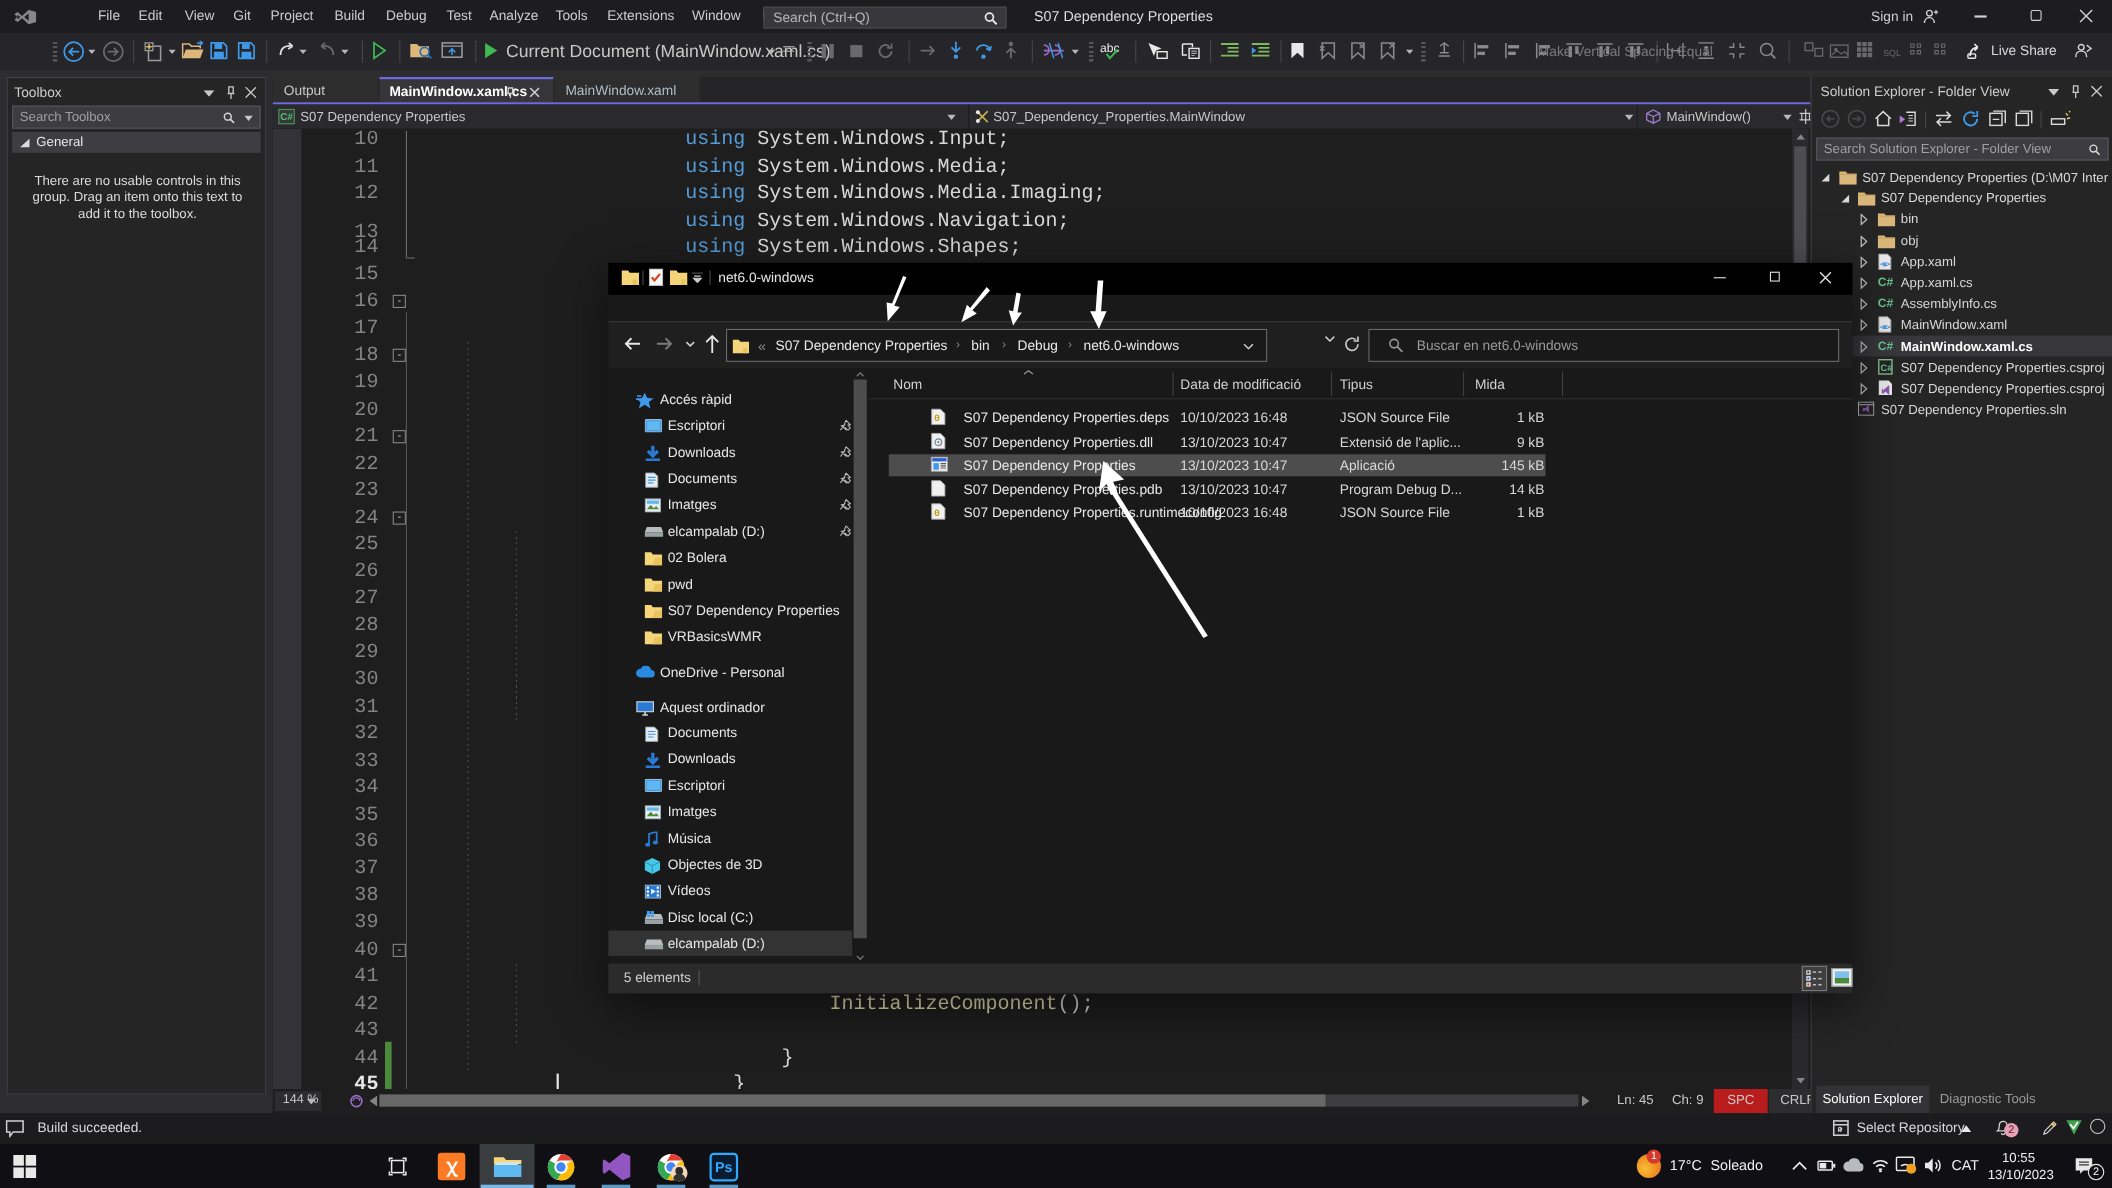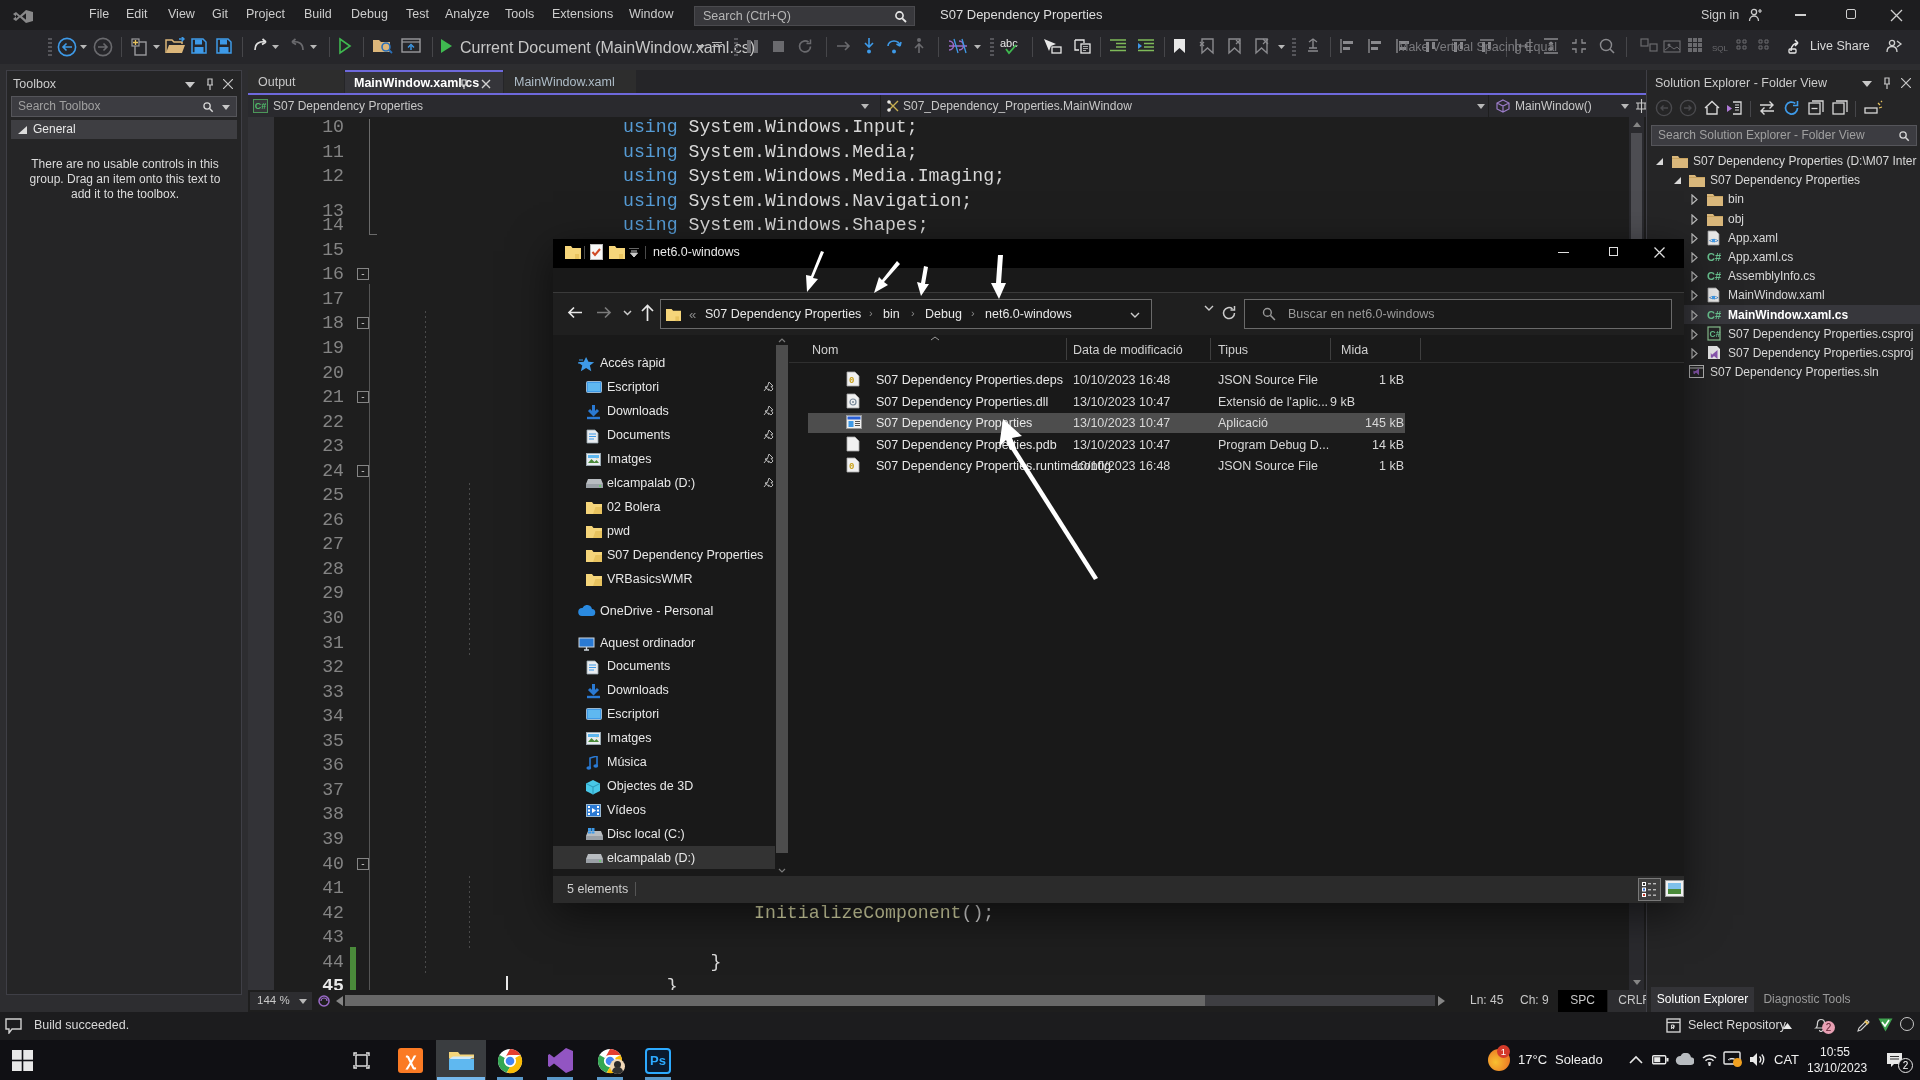--- a/index.html
+++ b/index.html
@@ -456,40 +456,40 @@
       <div style="position:absolute;left:121px;top:167.3px;width:1px;height:705.7px;background:#555;"></div>
       <div style="position:absolute;left:177px;top:194.4px;width:1px;height:662.9px;background-image:repeating-linear-gradient(#4a4a4a 0 2px, transparent 2px 5px);"></div>
       <div style="position:absolute;left:221px;top:366.2px;width:1px;height:171.9px;background-image:repeating-linear-gradient(#4a4a4a 0 2px, transparent 2px 5px);"></div>
       <div style="position:absolute;left:221px;top:759.1px;width:1px;height:73.6px;background-image:repeating-linear-gradient(#4a4a4a 0 2px, transparent 2px 5px);"></div>
       <div style="position:absolute;left:102px;top:830.0px;width:6px;height:62px;background:#4a8a3a;"></div>
       <div style="position:absolute;left:258.1px;top:859.2px;width:2px;height:20px;background:#e8e8e8;"></div>
         </div>
     </div>
 
     <div style="position:absolute;left:0;top:920px;width:1398px;height:22px;background:#1e1e1e;">
-      <div style="position:absolute;left:2px;top:2px;width:62px;height:18px;background:#2d2d30;color:#c8c8c8;font-size:11.5px;line-height:17px;padding-left:7px;">144 %
+      <div style="position:absolute;left:2px;top:2px;width:42px;height:18px;background:#2d2d30;color:#c8c8c8;font-size:11.5px;line-height:17px;padding-left:7px;">144 %
         <svg style="position:absolute;right:5px;top:7px;" width="8" height="5" viewBox="0 0 8 5">
             <path d="M0 0 h8 l-4 5 z" fill="#b8b8b8"></path>
           </svg>
       </div>
       <svg style="position:absolute;left:68px;top:3px;" width="16" height="16" viewBox="0 0 16 16">
           <circle cx="8" cy="8" r="5" fill="none" stroke="#9b6bc8" stroke-width="1.5"></circle>
           <path d="M5 8 a3 3 0 0 1 6 0" fill="none" stroke="#9b6bc8" stroke-width="1.2"></path>
         </svg>
       <svg style="position:absolute;left:88px;top:6px;" width="7" height="10" viewBox="0 0 7 10">
           <path d="M7 0 v10 L0 5 Z" fill="#858585"></path>
         </svg>
       <div style="position:absolute;left:97px;top:5px;width:1090px;height:11px;background:#3e3e42;"></div>
       <div style="position:absolute;left:97px;top:5px;width:860px;height:11px;background:#686868;"></div>
       <svg style="position:absolute;left:1190px;top:6px;" width="7" height="10" viewBox="0 0 7 10">
           <path d="M0 0 v10 L7 5 Z" fill="#858585"></path>
         </svg>
       <div style="position:absolute;left:1222px;top:3px;color:#c8c8c8;font-size:12px;">Ln: 45</div>
       <div style="position:absolute;left:1272px;top:3px;color:#c8c8c8;font-size:12px;">Ch: 9</div>
-      <div style="position:absolute;left:1310px;top:0;width:49px;height:22px;background:#000000;color:#c8c8c8;font-size:12px;text-align:center;line-height:21px;">SPC</div>
+      <div style="position:absolute;left:1310px;top:0;width:49px;height:22px;background:#b91c1c;color:#c8c8c8;font-size:12px;text-align:center;line-height:21px;">SPC</div>
       <div style="position:absolute;left:1360px;top:0;width:52px;height:22px;background:#2d2d30;color:#c8c8c8;font-size:12px;text-align:center;line-height:21px;">CRLF</div>
     </div>
 
     <div style="position:absolute;left:1381px;top:47px;width:15px;height:873px;background:#2a2a2e;">
       <svg style="position:absolute;left:4px;top:5px;" width="8" height="5" viewBox="0 0 8 5">
           <path d="M4 0 L8 5 H0 Z" fill="#858585"></path>
         </svg>
       <div style="position:absolute;left:2px;top:16px;width:11px;height:210px;background:#4d4d52;"></div>
       <svg style="position:absolute;left:4px;bottom:5px;" width="8" height="5" viewBox="0 0 8 5">
           <path d="M0 0 h8 L4 5 Z" fill="#858585"></path>
@@ -929,21 +929,21 @@
           <div style="position:absolute;left:429px;top:38.0px;color:#d8d8d8;font-size:12.5px;">JSON Source File</div>
           <div style="position:absolute;left:541px;top:38.0px;width:74px;text-align:right;color:#d8d8d8;font-size:12.5px;">1 kB</div>
           <svg style="position:absolute;left:57px;top:57.6px;" width="14" height="16" viewBox="0 0 14 16">
             <path d="M1 1 h8 l4 4 v10 H1 Z" fill="#f0f0f0" stroke="#aaa" stroke-width="0.8"></path>
             <circle cx="7" cy="9" r="3" fill="none" stroke="#7a8a9a" stroke-width="1.2"></circle>
             <circle cx="7" cy="9" r="1" fill="#7a8a9a"></circle>
           </svg>
           <div style="position:absolute;left:87px;top:59.6px;color:#e8e8e8;font-size:12.5px;white-space:nowrap;">S07 Dependency Properties.dll</div>
           <div style="position:absolute;left:284px;top:59.6px;color:#d8d8d8;font-size:12.5px;">13/10/2023 10:47</div>
           <div style="position:absolute;left:429px;top:59.6px;color:#d8d8d8;font-size:12.5px;">Extensió de l'aplic...</div>
-          <div style="position:absolute;left:541px;top:59.6px;width:74px;color:#d8d8d8;font-size:12.5px;">9 kB</div>
+          <div style="position:absolute;left:541px;top:59.6px;width:74px;text-align:right;color:#d8d8d8;font-size:12.5px;">9 kB</div>
           <div style="position:absolute;left:19px;top:78.2px;width:597px;height:20px;background:#4d4d4d;"></div>
           <svg style="position:absolute;left:57px;top:80.2px;" width="16" height="14" viewBox="0 0 16 14">
             <rect x="0.5" y="0.5" width="15" height="13" fill="#f0f0f0" stroke="#999"></rect>
             <rect x="1.5" y="1.5" width="13" height="3" fill="#2a5fd4"></rect>
             <rect x="2.5" y="6" width="5" height="6" fill="#3e9ae8"></rect>
             <path d="M9 6.5 h5 M9 8.5 h5 M9 10.5 h5" stroke="#555" stroke-width="1"></path>
           </svg>
           <div style="position:absolute;left:87px;top:81.2px;color:#e8e8e8;font-size:12.5px;white-space:nowrap;">S07 Dependency Properties</div>
           <div style="position:absolute;left:284px;top:81.2px;color:#d8d8d8;font-size:12.5px;">13/10/2023 10:47</div>
           <div style="position:absolute;left:429px;top:81.2px;color:#d8d8d8;font-size:12.5px;">Aplicació</div>

